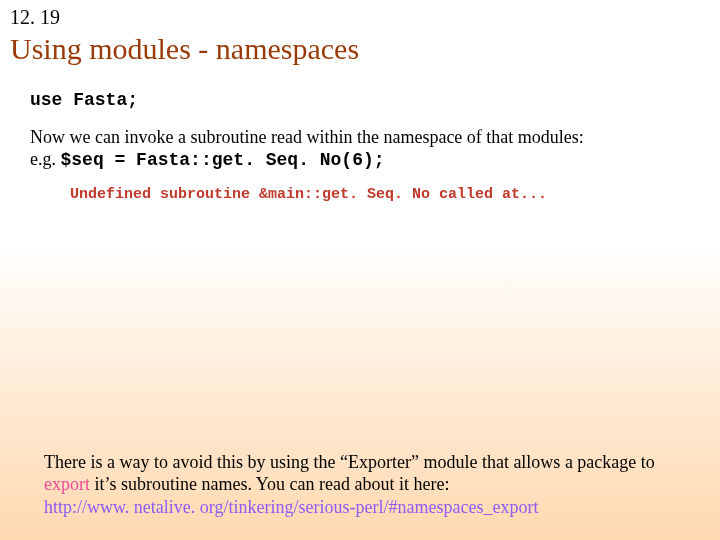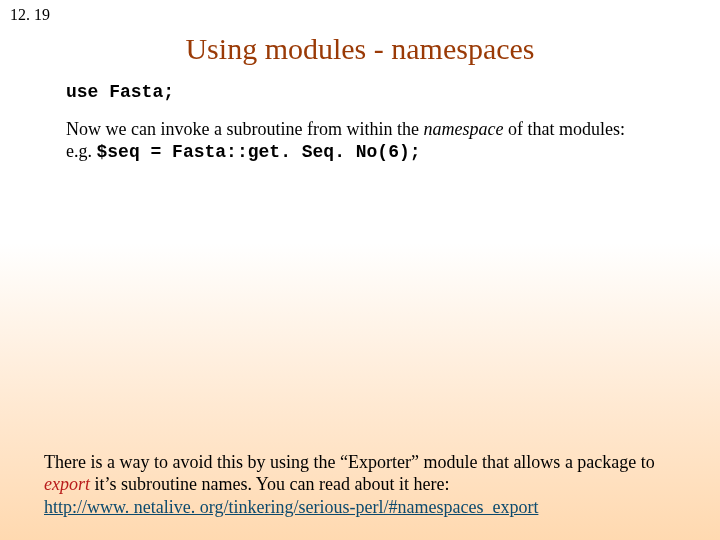--- a/index.html
+++ b/index.html
@@ -4,94 +4,96 @@
 <style>
   * { margin: 0; padding: 0; box-sizing: border-box; }
   html, body { width: 720px; height: 540px; }
   body {
     font-family: "Times New Roman", Times, serif;
     background: linear-gradient(to bottom, #ffffff 0%, #ffffff 45%, #ffe9d2 75%, #ffd9b0 100%);
     position: relative;
     padding: 6px 10px 10px 10px;
   }
   .slide-number {
-    font-size: 16px;
+    font-size: 20px;
     color: #000;
     position: absolute;
     top: 6px;
     left: 10px;
   }
   .title {
     font-size: 30px;
     color: #9a3a06;
-    text-align: center;
+    text-align: left;
     margin-top: 26px;
-    margin-bottom: 14px;
+    margin-bottom: 22px;
     font-weight: normal;
   }
   .content {
-    margin-left: 56px;
+    margin-left: 20px;
     margin-right: 20px;
     font-size: 18px;
     color: #000;
     line-height: 1.25;
   }
   .mono {
     font-family: "Courier New", Courier, monospace;
     font-weight: bold;
   }
   .indent {
     margin-left: 26px;
   }
-  .ital { font-style: italic; }
+  .ital { }
   .block { margin-bottom: 14px; }
   .err {
     font-family: "Courier New", Courier, monospace;
     font-weight: bold;
     color: #c0392b;
     font-size: 15px;
     margin-left: 40px;
   }
   .link {
-    color: #0c4a6e;
-    text-decoration: underline;
+    color: #8b5cf6;
   }
   .bottom-note {
     position: absolute;
     left: 44px;
     right: 20px;
     bottom: 22px;
     font-size: 18px;
     line-height: 1.25;
   }
-  .green-ital { color: #b91c1c; font-style: italic; }
+  .green-ital { color: #ec4899; }
 </style>
 </head>
 <body>
 
 <div class="slide-number">12. 19</div>
 
 <h1 class="title">Using modules - namespaces</h1>
 
 <div class="content">
 
   <div class="block">
     <span class="mono">use Fasta;</span>
   </div>
 
   <div class="block">
     <div>
-      <span>Now we can invoke a subroutine from within the </span><span class="ital">namespace</span><span> of that modules:</span>
+      <span>Now we can invoke a subroutine read within the </span><span class="ital">namespace</span><span> of that modules:</span>
     </div>
     <div>
       <span>e.g. </span><span class="mono">$seq = Fasta::get. Seq. No(6);</span>
     </div>
   </div>
 
 
+  <div class="block">
+    <div class="err">Undefined subroutine &amp;main::get. Seq. No called at...</div>
+  </div>
 
 
 </div>
 
 <div class="bottom-note">
   <span>There is a way to avoid this by using the “Exporter” module that allows a package to </span><span class="green-ital">export</span><span> it’s subroutine names.  You can read about it here:</span><br>
   <span class="link">http://www. netalive. org/tinkering/serious-perl/#namespaces_export</span>
 </div>
 
 </body></html>

